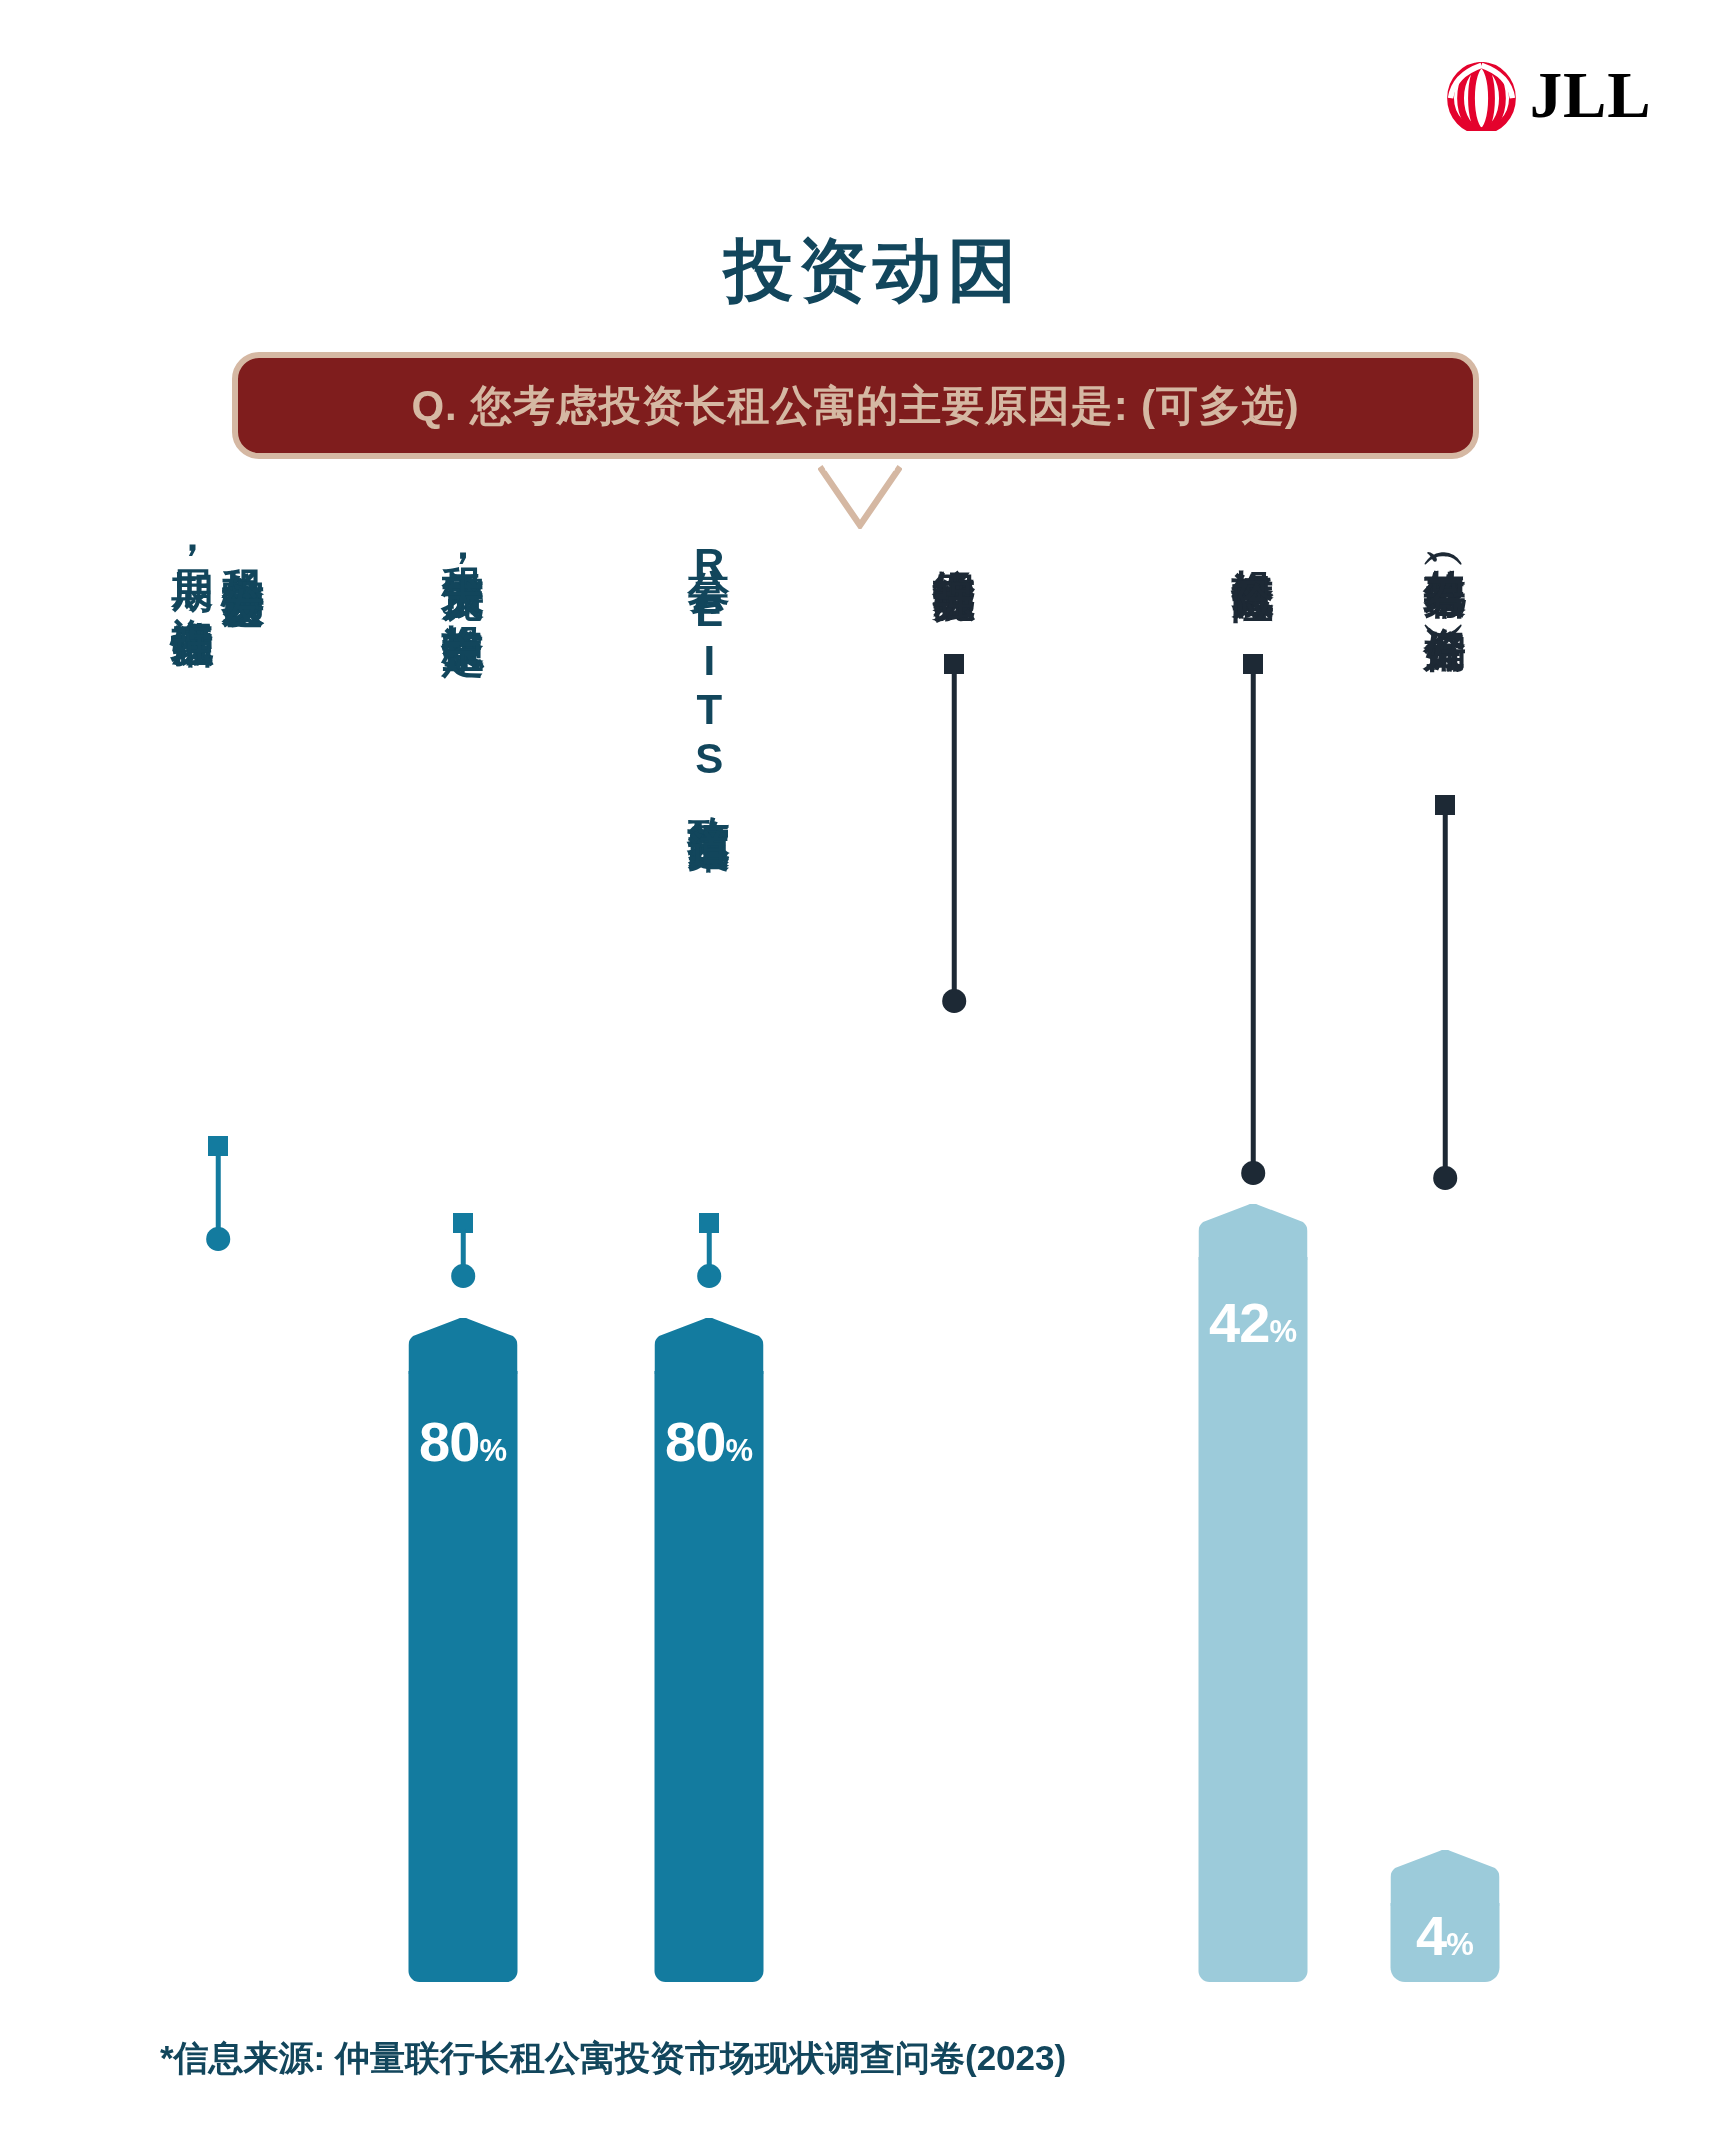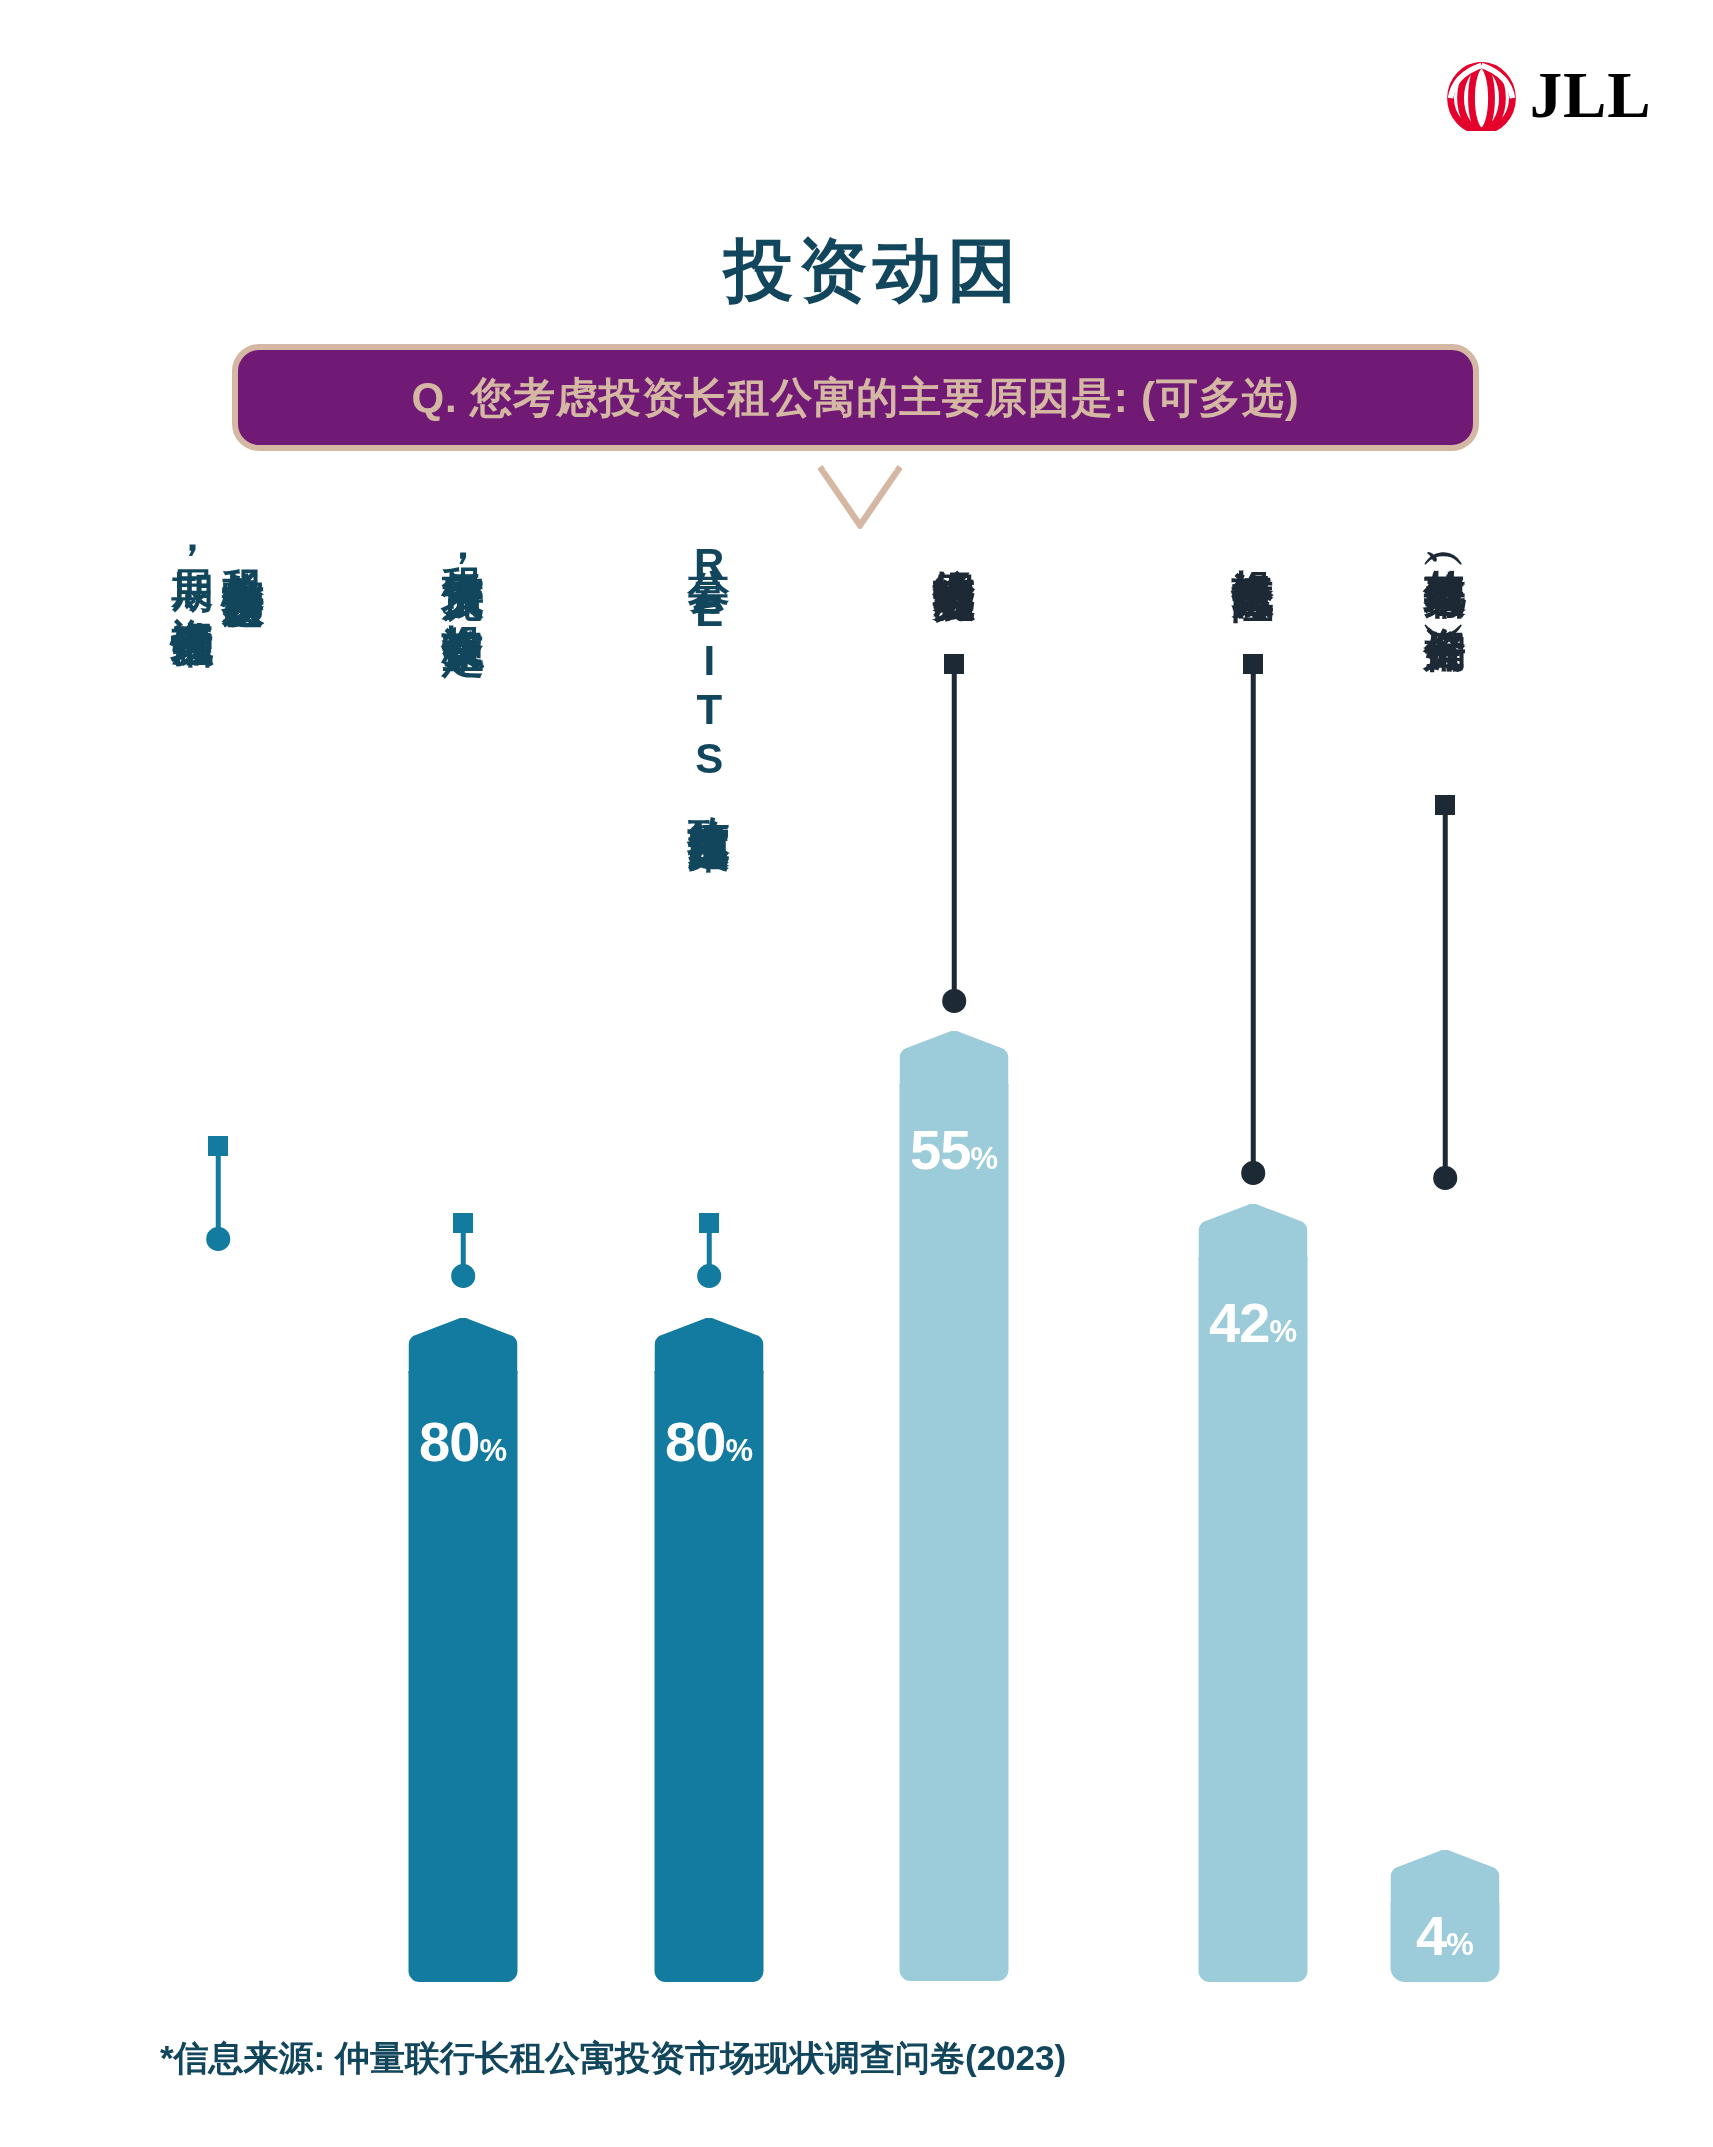--- a/index.html
+++ b/index.html
@@ -47,31 +47,31 @@
     font-size: 69px;
     font-weight: 700;
     color: #12465c;
     letter-spacing: 5.5px;
     margin-left: 16px;
   }
 
   
   .bubble {
     position: absolute;
-    top: 344px;
+    top: 352px;
     left: 232px;
     width: 1247px;
     height: 107px;
     border: 6.4px solid #d5b8a3;
     border-radius: 27px;
     box-sizing: border-box;
     display: flex;
     align-items: center;
     justify-content: center;
-    background: #701a75;
+    background: #7f1d1d;
   }
   .bubble-text {
     font-size: 42px;
     font-weight: 700;
     color: #d5b8a3;
     letter-spacing: 0.9px;
     white-space: nowrap;
   }
   .bubble-tail {
     position: absolute;
@@ -270,29 +270,20 @@
 
   <div class="col" style="left:836px">
     <div class="vlabel navy">
       <span class="vline">抗经济周期能力强</span>
     </div>
     <div class="connector" style="top:118px;left:0;width:236px;height:382px">
       <div class="conn-cap" style="top:0;background:#1d2935"></div>
       <div class="conn-stem" style="top:16.4px;height:327px;background:#1d2935"></div>
       <div class="conn-dot" style="top:335px;background:#1d2935"></div>
     </div>
-    <div class="bar" style="top:495px;height:950px">
-      <svg class="bar-roof" style="top:0" viewBox="0 0 120 62" preserveAspectRatio="none">
-        <path d="M0 62 L0 30 Q0 24 5 20 L54 1 Q60 -2 66 1 L115 20 Q120 24 120 30 L120 62 Z" fill="#9ccbda"></path>
-      </svg>
-      <div class="bar-body" style="top:53px;height:897px;background:#9ccbda"></div>
-      <div class="bar-value" style="top:86px">
-        <span class="num">55</span><span class="pct">%</span>
-      </div>
-    </div>
   </div>
 
   <div class="col" style="left:1135px">
     <div class="vlabel navy">
       <span class="vline">投资组合分散风险</span>
     </div>
     <div class="connector" style="top:118px;left:0;width:236px;height:555px">
       <div class="conn-cap" style="top:0;background:#1d2935"></div>
       <div class="conn-stem" style="top:16.4px;height:500px;background:#1d2935"></div>
       <div class="conn-dot" style="top:507px;background:#1d2935"></div>

